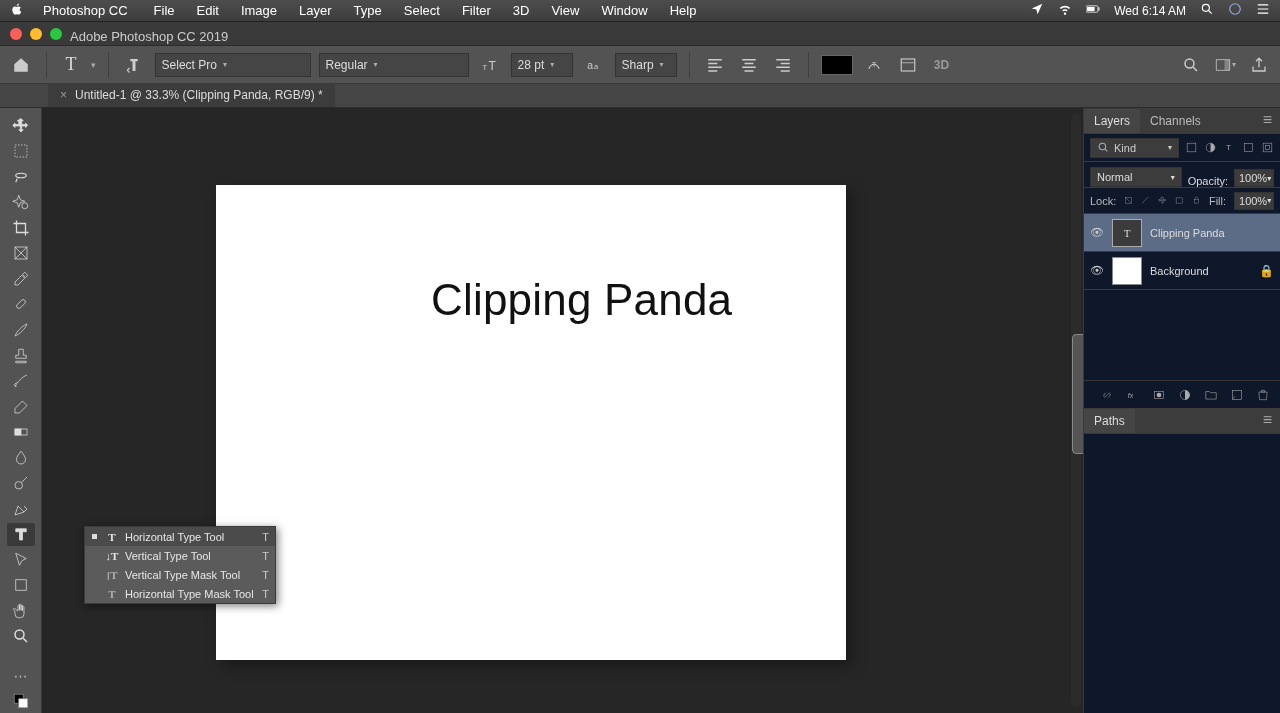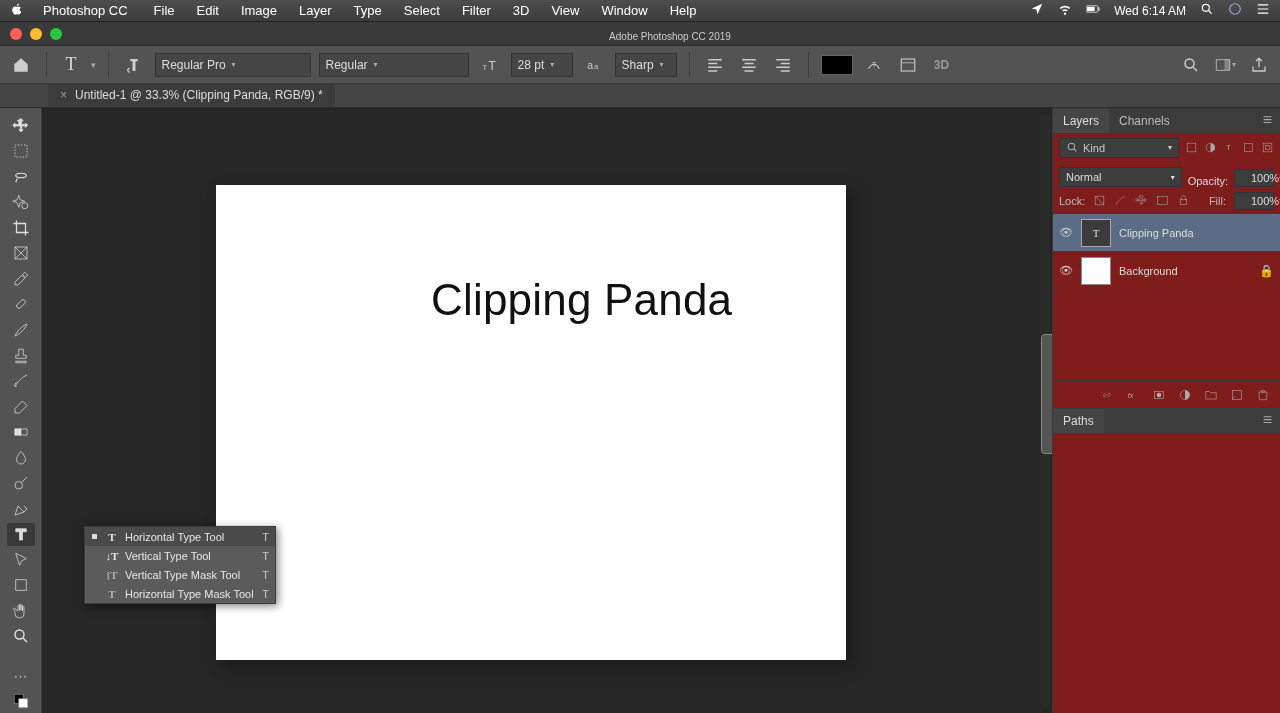--- a/index.html
+++ b/index.html
@@ -9,21 +9,21 @@
 .menubar .app { font-weight:400; margin-left:6px; margin-right:4px; }
 .menubar .mitem { padding:2px 9px; border-radius:3px; }
 .menubar .spacer { flex:1; }
 .menubar .right { display:flex; align-items:center; gap:14px; font-size:12px; }
 .menubar svg { width:14px; height:14px; fill:#fff; }
 
 .titlebar { height:24px; background:#3a3a3a; display:flex; align-items:center; padding:0 10px; gap:8px; border-bottom:1px solid #2b2b2b; }
 .traffic { display:flex; gap:8px; }
 .traffic span { width:12px; height:12px; border-radius:50%; }
 .tl-close{background:#ff5f57;} .tl-min{background:#febc2e;} .tl-max{background:#28c840;}
-.titlebar .title { flex:1; text-align:center; font-size:10px; color:#ccc;margin-top:6px; }
+.titlebar .title { flex:1; font-size:13px; color:#ccc;margin-top:6px; }
 
 .optionsbar { height:38px; background:#535353; border-bottom:1px solid #383838; display:flex; align-items:center; padding:0 8px; gap:8px; }
 .toolicon { width:24px; height:24px; display:flex; align-items:center; justify-content:center; color:#ddd; fill:#ddd; }
 .vsep { width:1px; height:26px; background:#404040; margin:0 4px; }
 .dropdown { height:24px; background:#454545; border:1px solid #333; display:flex; align-items:center; padding:0 6px; font-size:12px; color:#ddd; gap:6px; }
 .dropdown .arrow { font-size:8px; color:#aaa; }
 .swatch { width:32px; height:20px; background:#000; border:1px solid #666; }
 .iconbtn { width:26px; height:26px; display:flex; align-items:center; justify-content:center; color:#ccc; }
 .iconbtn svg{width:18px;height:18px;fill:#ccc;}
 .opt-right{margin-left:auto;display:flex;align-items:center;gap:8px;}
@@ -44,31 +44,31 @@
 .scroll-v .thumb{position:absolute;left:1px;right:1px;top:220px;height:120px;background:#555;border-radius:4px;}
 
 .flyout { position:absolute; left:42px; top:418px; width:192px; background:#5b5b5b; border:1px solid #3b3b3b; font-size:11px; color:#e6e6e6; box-shadow:2px 2px 8px rgba(0,0,0,.5);}
 .flyout .row { height:19px; display:flex; align-items:center; padding:0 6px; gap:6px;}
 .flyout .row.sel{background:#4b4b4b;}
 .flyout .mark{width:8px;height:8px;}
 .flyout .mark.on::before{content:"";display:block;width:5px;height:5px;background:#ddd;margin-left:1px;margin-top:1px;}
 .flyout .icon{width:14px;display:flex;justify-content:center;font-weight:bold;font-family:Georgia,serif;}
 .flyout .shortcut{margin-left:auto;color:#c9c9c9;}
 
-.rightcol { width:228px; background:#7f1d1d; border-left:1px solid #383838; display:flex; flex-direction:column;}
+.rightcol { width:197px; background:#0f172a; border-left:1px solid #383838; display:flex; flex-direction:column;}
 .panel-tabs { display:flex; height:26px; align-items:flex-end; border-bottom:1px solid #383838; background:#3c3c3c;}
 .ptab{ padding:5px 10px; font-size:12px; color:#bbb;}
 .ptab.active{ background:#454545; color:#ddd;}
 .ptab-menu{margin-left:auto;padding:4px 8px;color:#aaa;}
 .filterrow{display:flex;align-items:center;height:28px;padding:0 6px;gap:6px;border-bottom:1px solid #3a3a3a;}
 .filterrow .kind{flex:1;display:flex;align-items:center;gap:4px;height:20px;background:#3c3c3c;border:1px solid #333;font-size:11px;padding:0 6px;color:#ccc;}
 .filterrow svg{width:13px;height:13px;fill:#aaa;}
 .blendrow{display:flex;align-items:flex-end;height:26px;padding:0 6px;gap:6px;font-size:11px;border-bottom:1px solid #3a3a3a;}
 .blend-dd{flex:1;height:20px;background:#3c3c3c;border:1px solid #333;display:flex;align-items:center;padding:0 6px;color:#ddd;}
-.pct{width:40px;height:18px;background:#3c3c3c;border:1px solid #333;display:flex;align-items:center;padding:0 16px;color:#ddd;}
+.pct{width:40px;height:18px;background:#3c3c3c;border:1px solid #333;display:flex;align-items:center;padding:0 4px;color:#ddd;}
 .lockrow{display:flex;align-items:center;height:26px;padding:0 6px;gap:8px;font-size:11px;color:#bbb;border-bottom:1px solid #3a3a3a;}
 .lockrow svg{width:13px;height:13px;fill:#aaa;}
 .layers{flex:0 0 auto;}
 .layer{display:flex;align-items:center;height:38px;padding:0 6px;gap:8px;border-bottom:1px solid #3a3a3a;font-size:11px;}
 .layer.sel{background:#5c6b86;}
 .eye{width:14px;color:#ccc;}
 .thumb{width:30px;height:28px;background:#fff;border:1px solid #888;display:flex;align-items:center;justify-content:center;color:#444;font-family:Georgia,serif;}
 .thumb.txt{background:#3b3b3b;color:#ddd;border:1px solid #aaa;}
 .layer .lock{margin-left:auto;color:#ccc;font-size:12px;}
 .panel-footer{height:28px;border-top:1px solid #383838;display:flex;align-items:center;justify-content:flex-end;gap:12px;padding:0 10px;color:#aaa;}
@@ -141,21 +141,21 @@
   <div class="toolicon" style="font-family:Georgia,serif;font-size:18px;">T</div>
   <span style="font-size:9px;color:#aaa">▾</span>
   <div class="vsep"></div>
   <div class="iconbtn">
       <svg viewBox="0 0 24 24">
         <path d="M7 4h10v3h-3v13h-4V7H7z"></path>
         <path d="M3 19l3-3M3 19l3 3" stroke="#ccc" stroke-width="1.5" fill="none"></path>
       </svg>
     </div>
   <div class="dropdown" style="width:156px">
-      <span>Regular Pro</span>
+      <span>Select Pro</span>
       <span class="arrow">▾</span>
     </div>
   <div class="dropdown" style="width:150px">
       <span>Regular</span>
       <span class="arrow">▾</span>
     </div>
   <div class="iconbtn">
       <svg viewBox="0 0 24 24">
         <text x="2" y="18" font-size="10" fill="#ccc">T</text>
         <text x="10" y="18" font-size="16" fill="#ccc">T</text>

